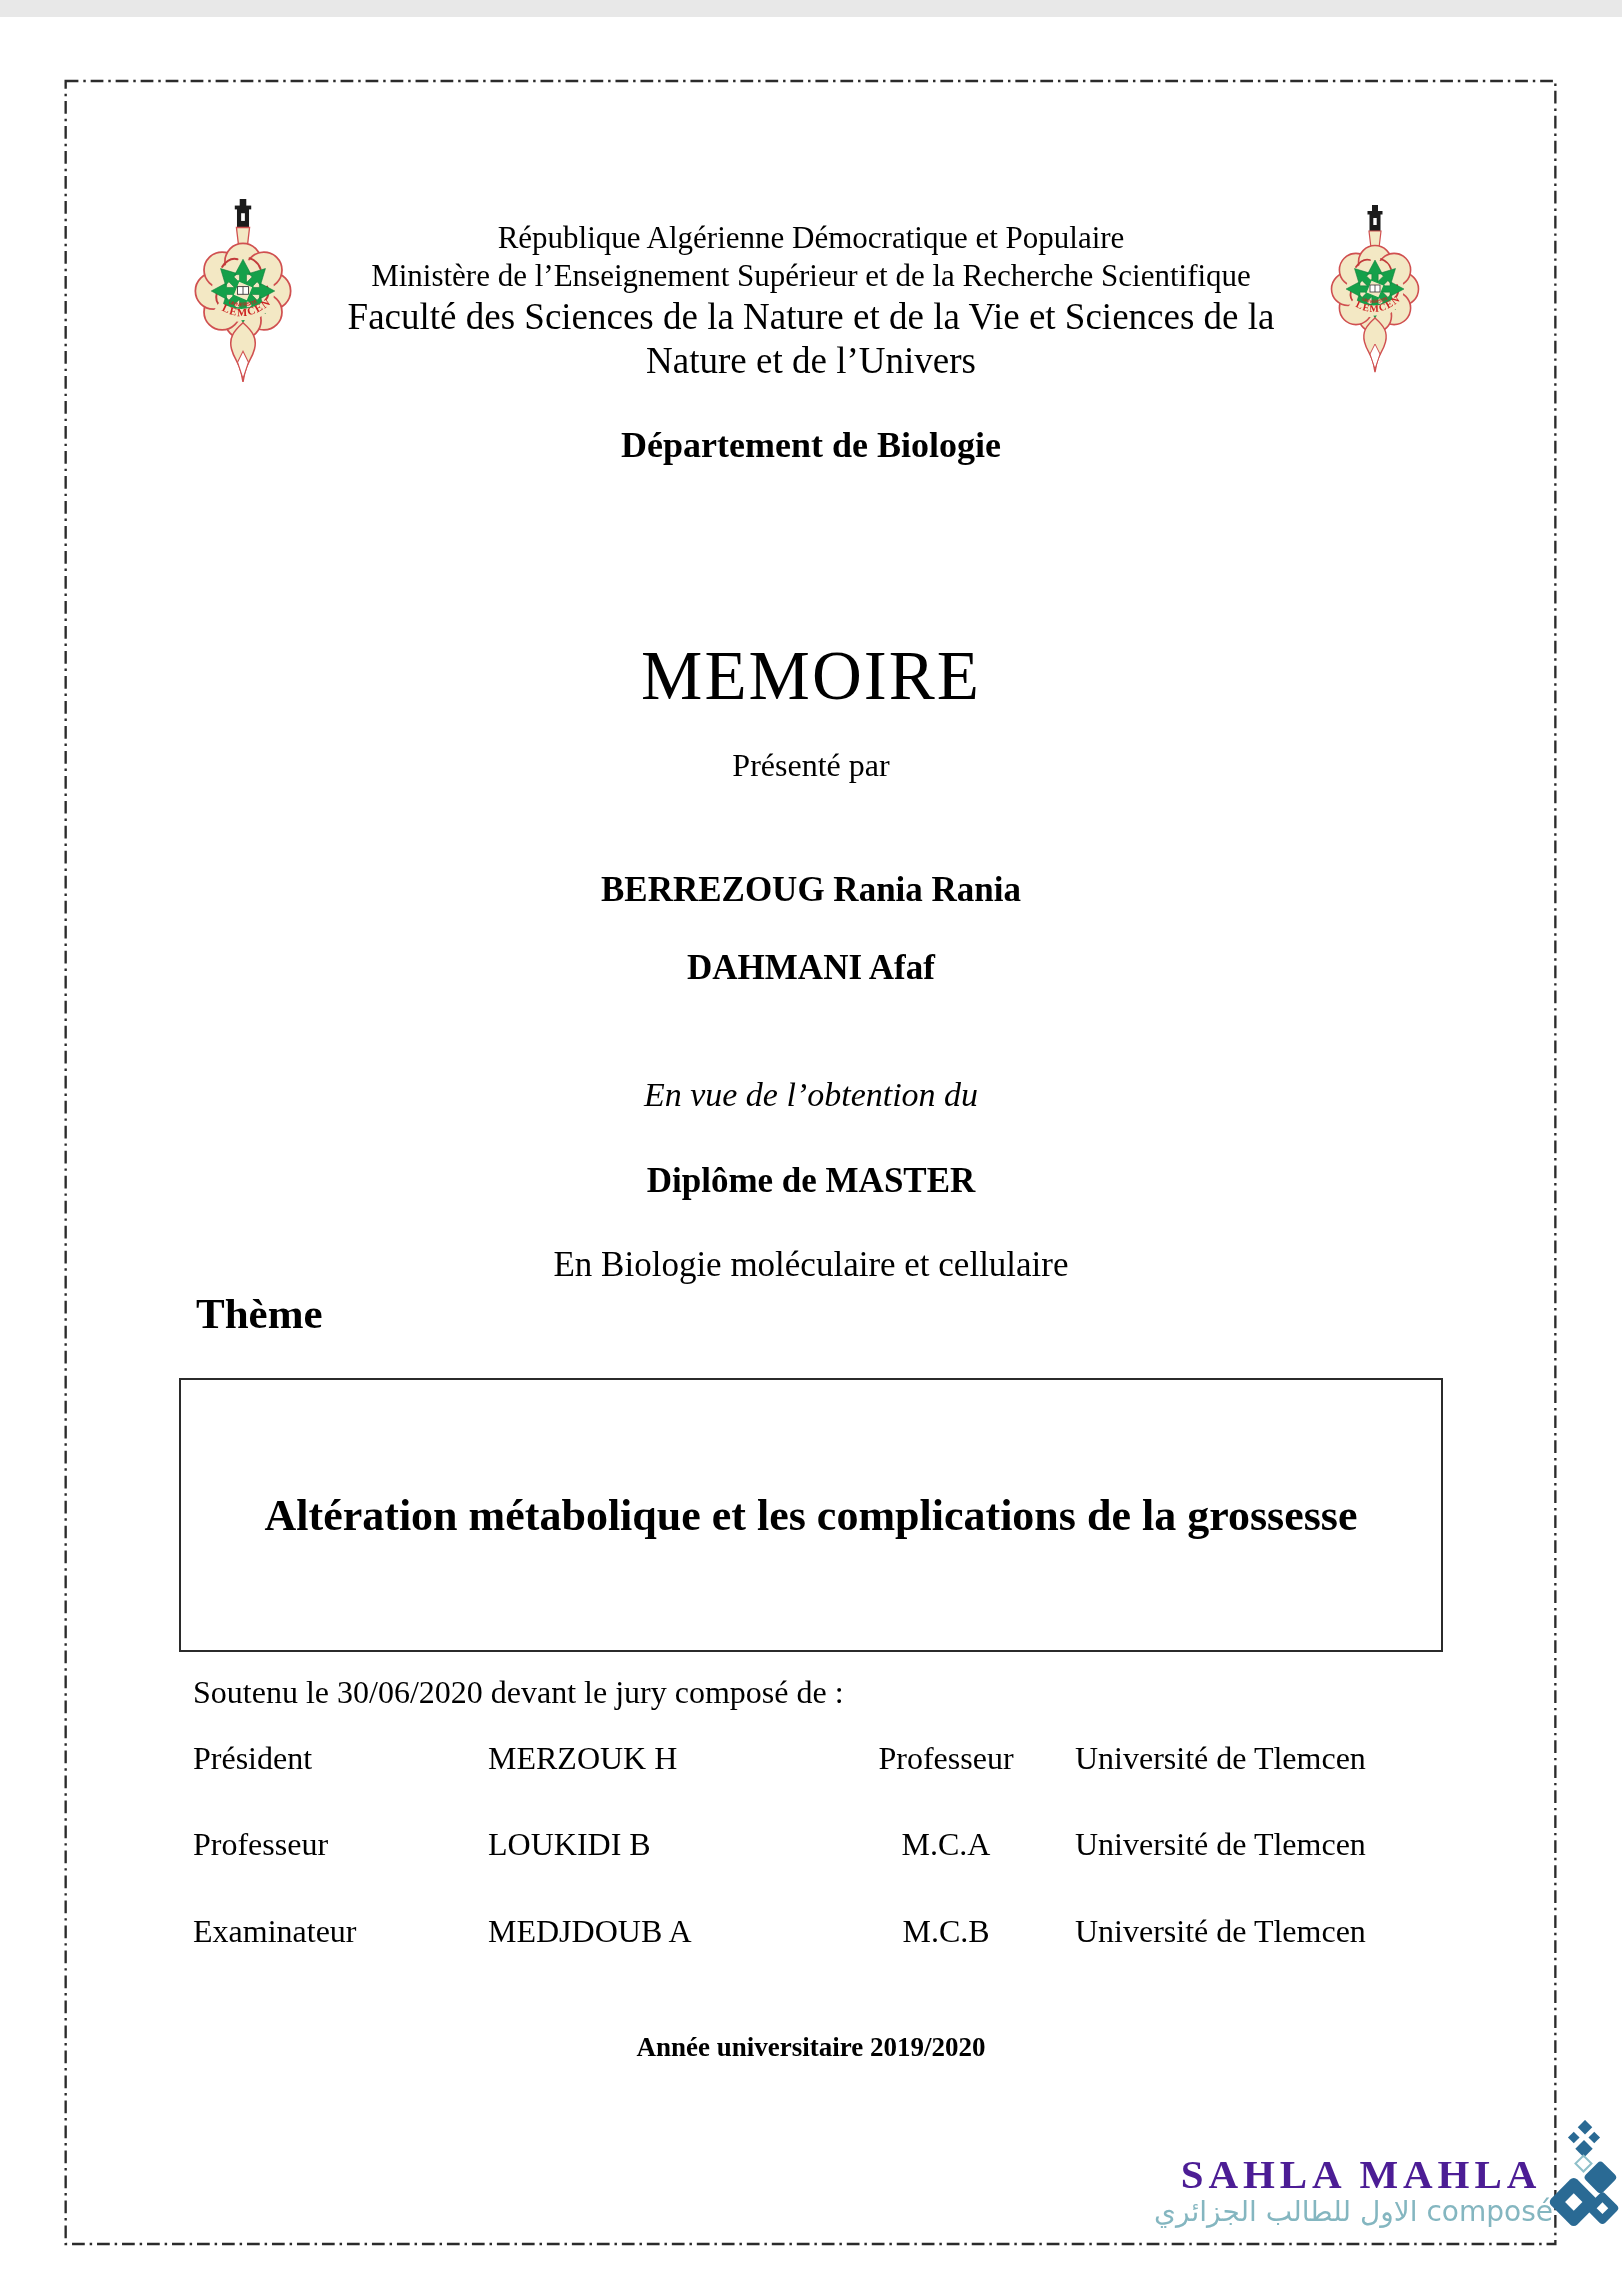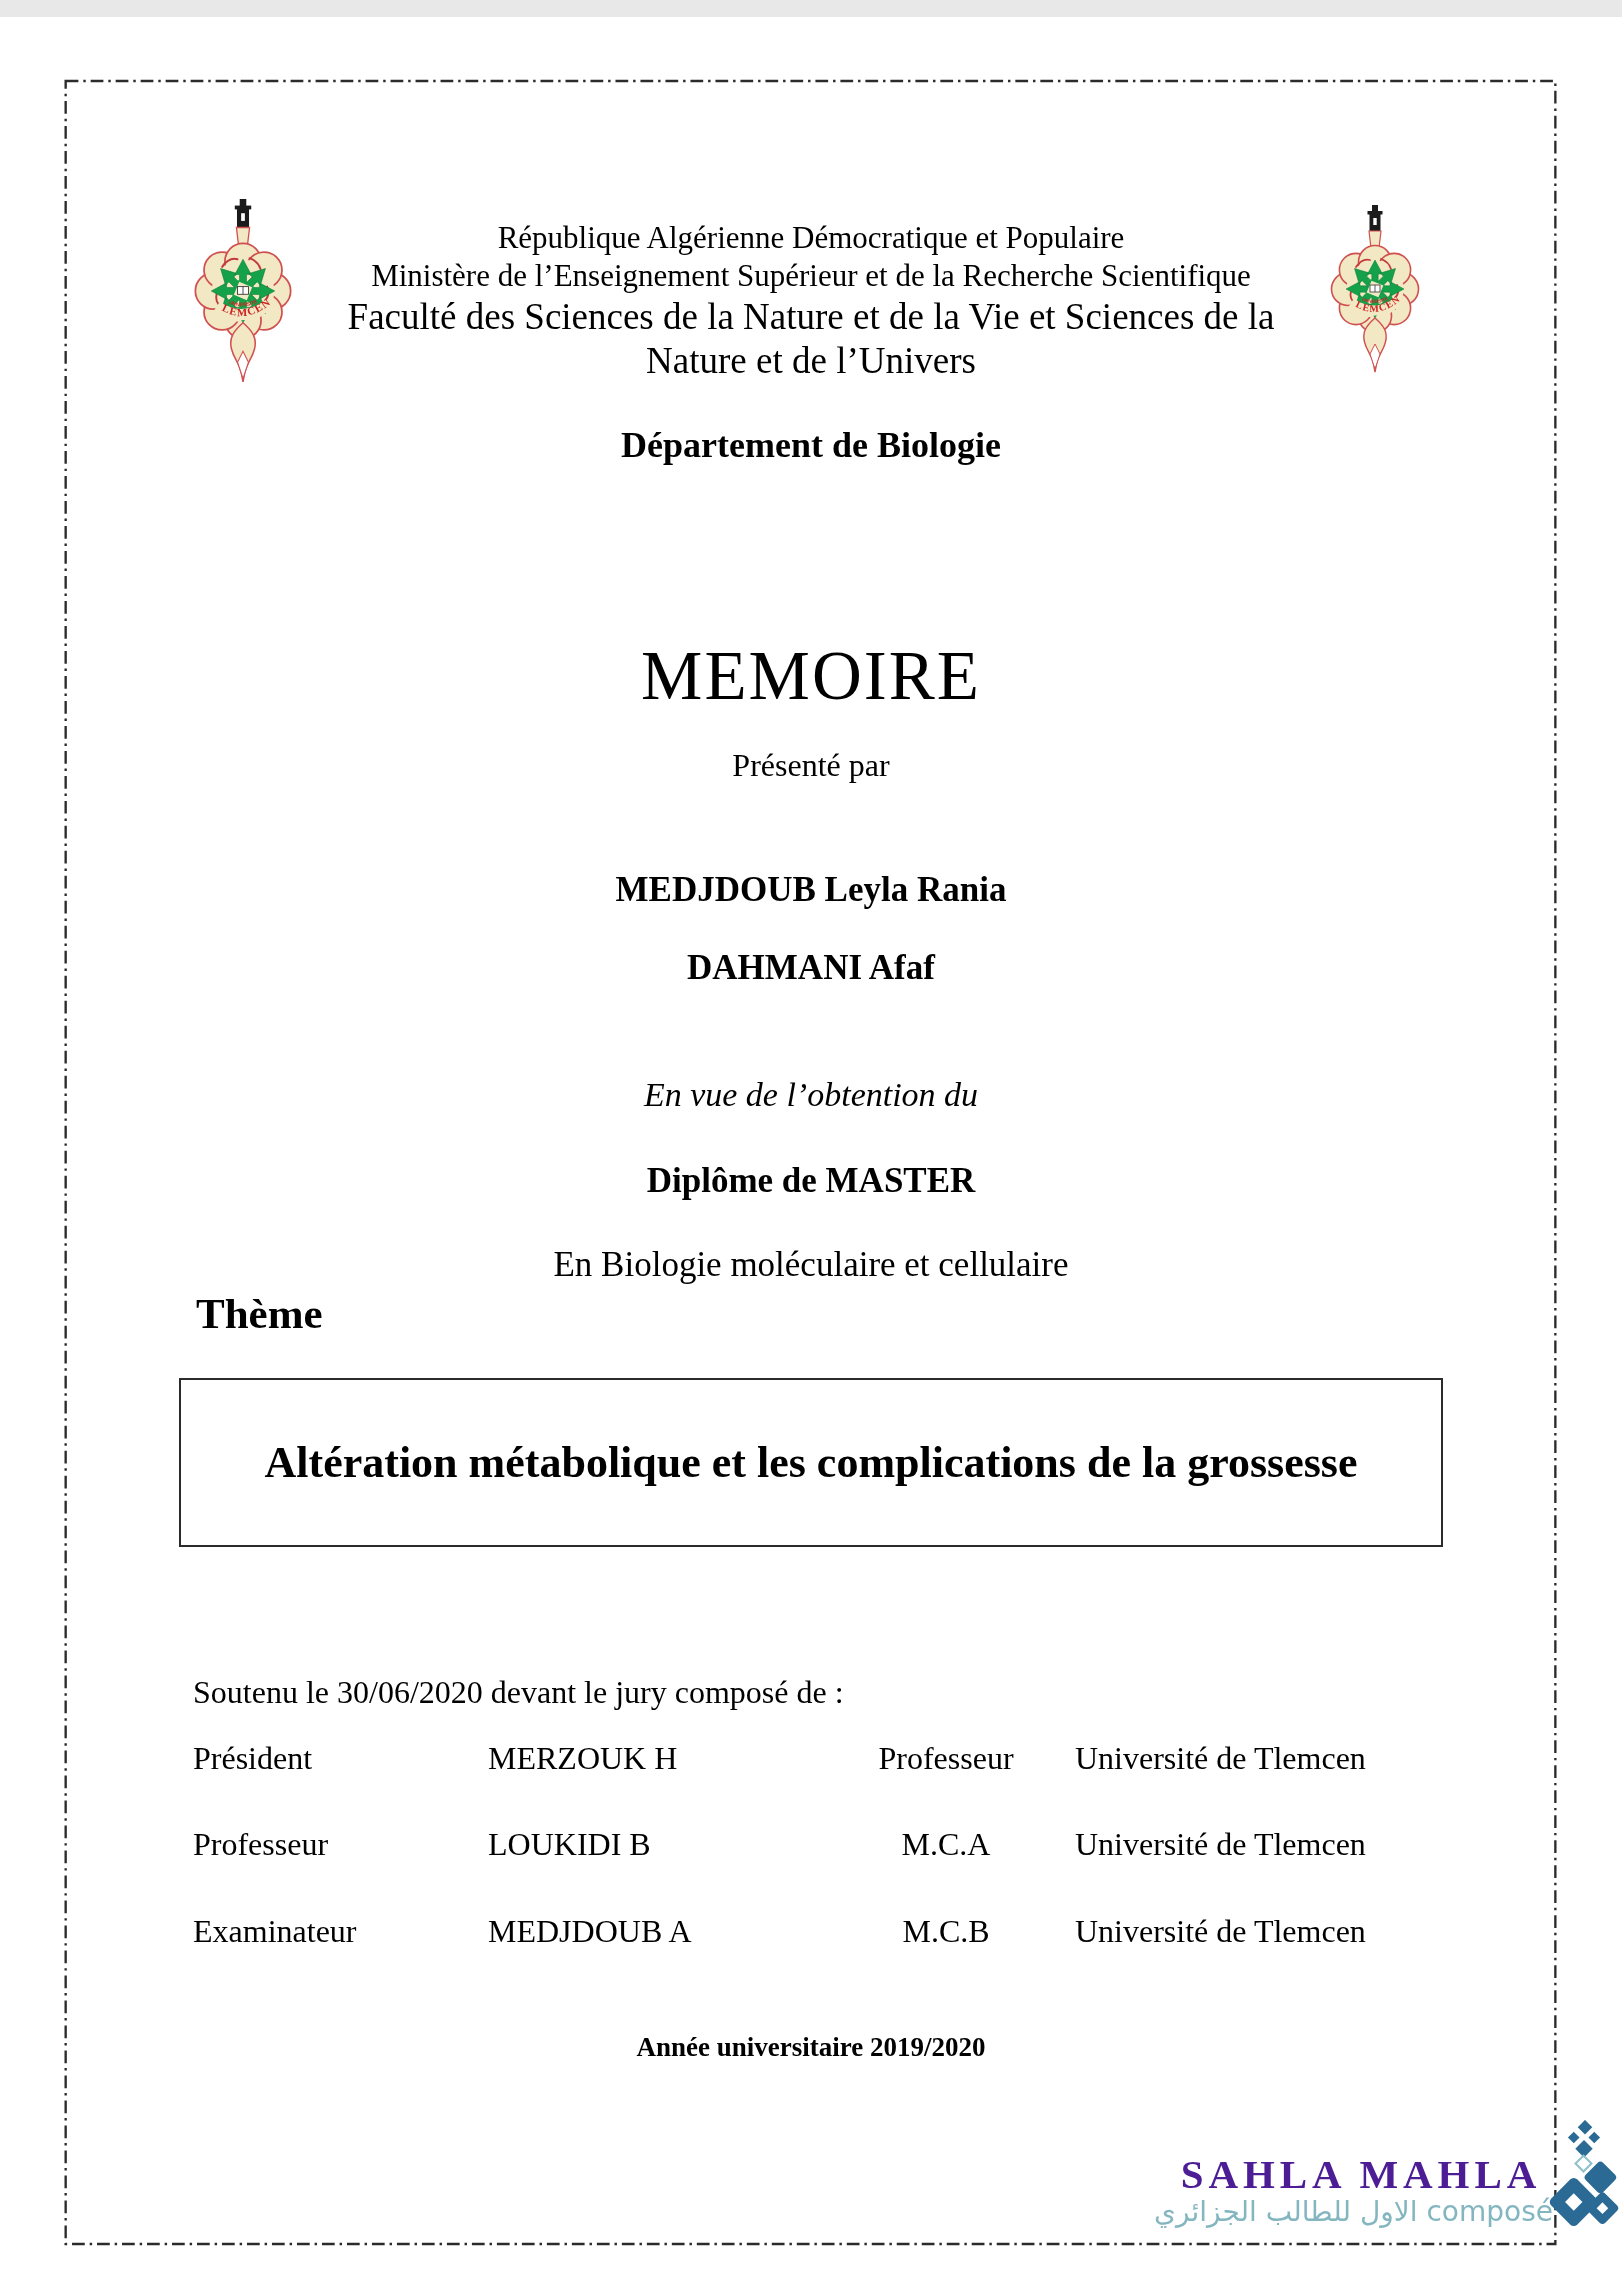--- a/index.html
+++ b/index.html
@@ -18,21 +18,21 @@
   .hline34{font-size:37px;line-height:44px;}
   .department{font-size:36px;font-weight:bold;}
   .memoire{font-size:69px;line-height:69px;letter-spacing:2px;}
   .presente{font-size:32px;}
   .author{font-size:35px;font-weight:bold;}
   .purpose{font-size:34px;font-style:italic;}
   .diploma{font-size:35px;font-weight:bold;}
   .speciality{font-size:35px;}
   .theme-label{font-size:43px;font-weight:bold;}
   .title-box{
-    left:179px;top:1361px;width:1264px;height:169px;
+    left:179px;top:1361px;width:1264px;height:274px;
     border-style:solid;border-color:#2b2b2b;
     border-width:2px 2.9px 2.9px 2px;
     display:flex;align-items:center;justify-content:center;
     box-sizing:border-box;
   }
   .title-box .ttl{
     font-size:44px;line-height:57px;font-weight:bold;text-align:center;width:100%;
   }
   .jury-intro{left:193px;font-size:32px;}
   .jury-row{left:0;width:100%;height:41px;font-size:32px;}
@@ -138,21 +138,21 @@
     <div class="hline34">Faculté des Sciences de la Nature et de la Vie et Sciences de la</div>
     <div class="hline34">Nature et de l’Univers</div>
   </div>
 
   <div class="abs centered department" style="top:407px">Département de Biologie</div>
 
   <div class="abs centered memoire" style="top:625px">MEMOIRE</div>
 
   <div class="abs centered presente" style="top:730px">Présenté par</div>
 
-  <div class="abs centered author" style="top:853px">MEDJDOUB Leyla Rania</div>
+  <div class="abs centered author" style="top:853px">BERREZOUG Rania Rania</div>
   <div class="abs centered author" style="top:931px">DAHMANI Afaf</div>
 
   <div class="abs centered purpose" style="top:1059px">En vue de l’obtention du</div>
   <div class="abs centered diploma" style="top:1144px">Diplôme de MASTER</div>
   <div class="abs centered speciality" style="top:1228px">En Biologie moléculaire et cellulaire</div>
 
   <div class="abs theme-label" style="left:196px;top:1272px">Thème</div>
 
   <div class="abs title-box">
     <div class="ttl">

